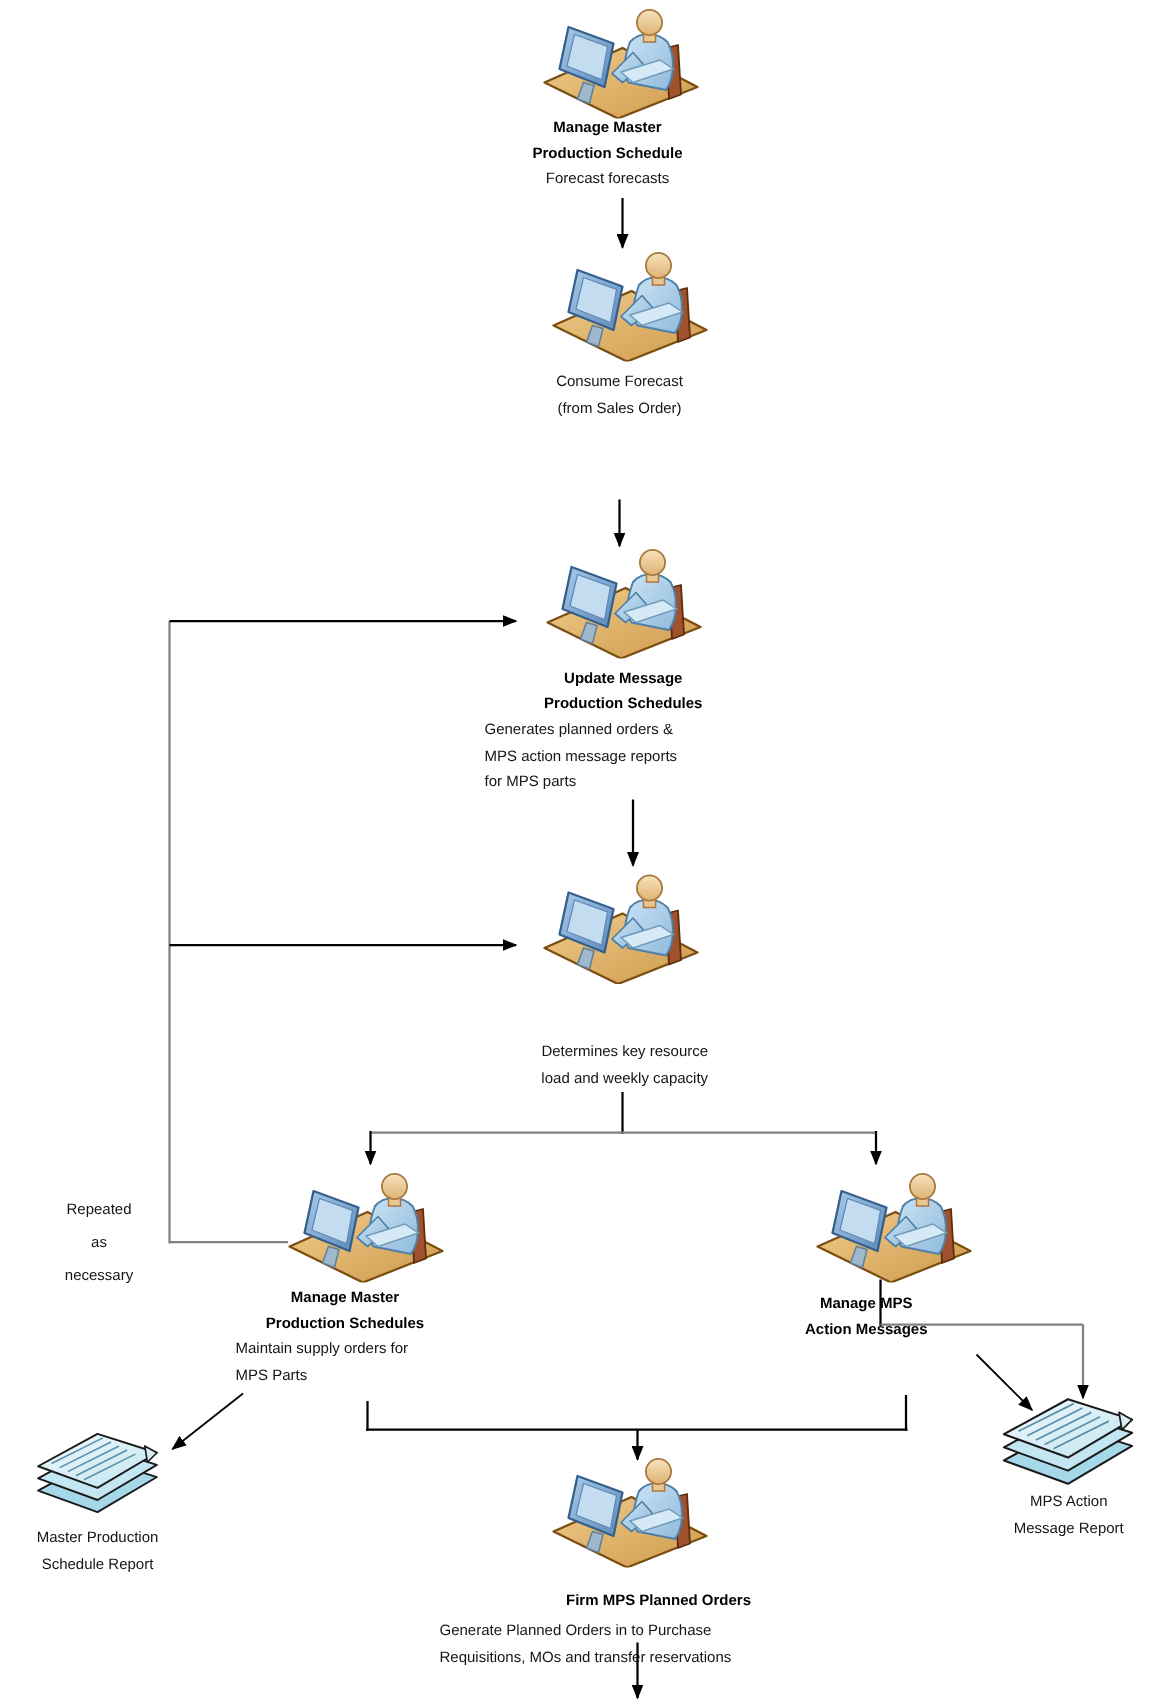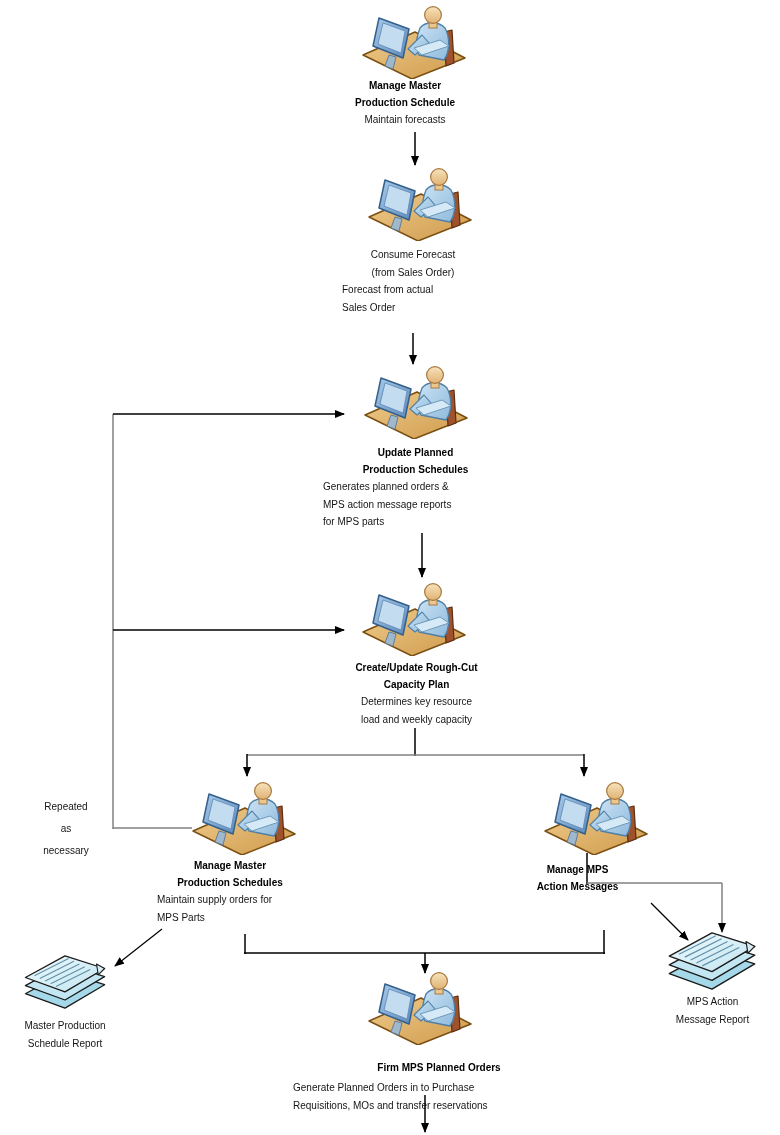--- a/index.html
+++ b/index.html
@@ -96,35 +96,31 @@
 
   <svg class="icon" style="left:20px;top:948px" width="90" height="68" viewBox="0 0 100 70">
       <use href="#icon-docstack"></use>
     </svg>
   <svg class="icon" style="left:662px;top:927px" width="100" height="68" viewBox="0 0 100 70">
       <use href="#icon-docstack"></use>
     </svg>
 
   <div class="t bold center txt" style="left:315px;top:77px;width:180px">Manage Master
 Production Schedule</div>
-  <div class="t center txt" style="left:315px;top:111px;width:180px">Maintain forecasts</div>
+  <div class="t center txt" style="left:315px;top:111px;width:180px">Forecast forecasts</div>
 
   <div class="t center txt" style="left:330px;top:246px;width:166px">Consume Forecast
 (from Sales Order)</div>
-  <div class="t txt" style="left:342px;top:281px;width:180px">Forecast from actual
-Sales Order</div>
 
-  <div class="t bold center txt" style="left:318px;top:444px;width:195px">Update Planned
+  <div class="t bold center txt" style="left:318px;top:444px;width:195px">Update Message
 Production Schedules</div>
   <div class="t txt" style="left:323px;top:478px;width:200px">Generates planned orders &amp;
 MPS action message reports
 for MPS parts</div>
 
-  <div class="t bold center txt" style="left:318px;top:659px;width:197px">Create/Update Rough-Cut
-Capacity Plan</div>
   <div class="t center txt" style="left:318px;top:693px;width:197px">Determines key resource
 load and weekly capacity</div>
 
   <div class="t bold center txt" style="left:135px;top:857px;width:190px">Manage Master
 Production Schedules</div>
   <div class="t txt" style="left:157px;top:891px;width:200px">Maintain supply orders for
 MPS Parts</div>
 
   <div class="t bold center txt" style="left:485px;top:861px;width:185px">Manage MPS
 Action Messages</div>

